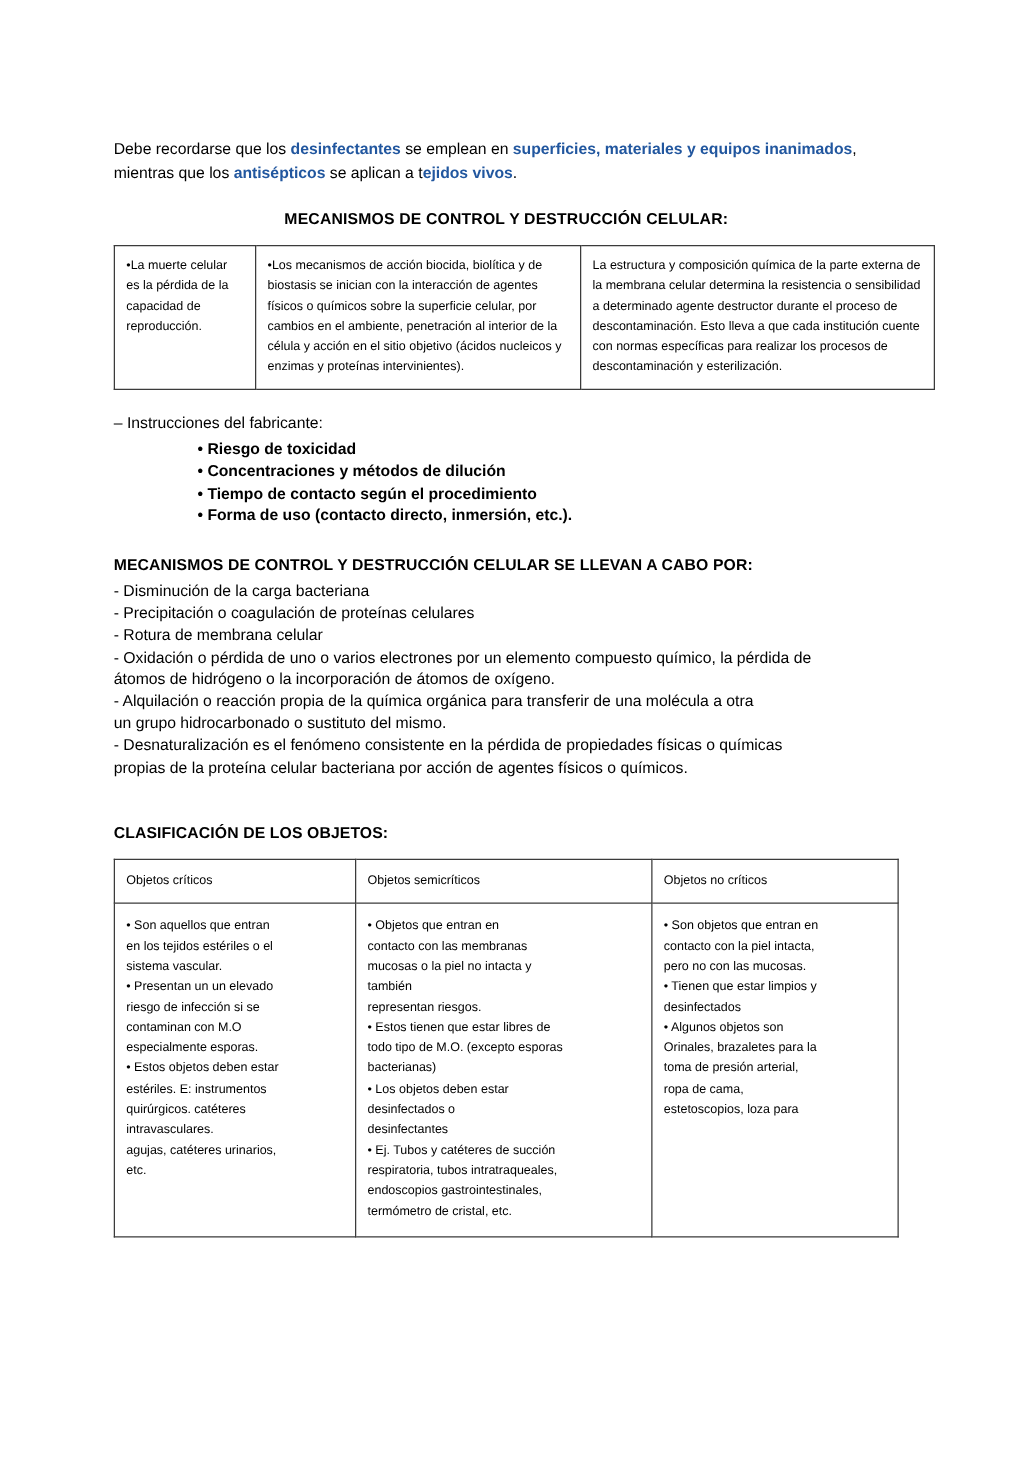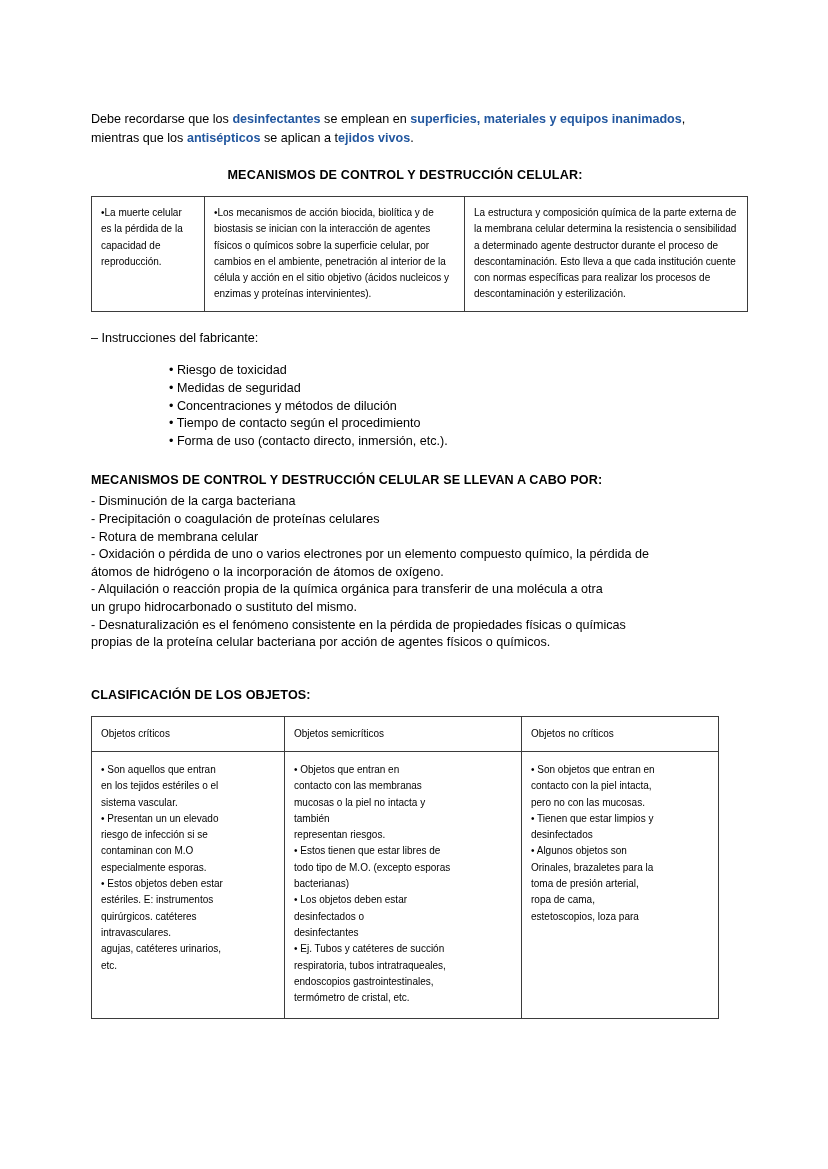--- a/index.html
+++ b/index.html
@@ -85,22 +85,23 @@
   .cell-line { display: block; }
 
   
   .dash-list {
     margin: 18px 0 0 0;
     font-size: 12.6px;
     line-height: 17.6px;
   }
   .dash-list .dash-item { display: block; }
   .sub-bullets {
-    margin: 15px;
+    margin: 4px;
     padding: 0 0 0 63px;
+    font-weight: bold;
   }
   .sub-bullets .sub-item { display: block; }
 
   .section-heading {
     font-size: 12.6px;
     font-weight: bold;
     letter-spacing: 0.1px;
     margin: 23px 0 0 0;
   }
   .plain-list {
@@ -145,21 +146,20 @@
               <p>La estructura y composición química de la parte externa de la membrana celular determina la resistencia o sensibilidad a determinado agente destructor durante el proceso de descontaminación. Esto lleva a que cada institución cuente con normas específicas para realizar los procesos de descontaminación y esterilización.</p>
             </td>
         </tr>
       </tbody>
     </table>
 
     <div class="dash-list">
       <span class="dash-item">– Instrucciones del fabricante:</span>
       <div class="sub-bullets">
         <span class="sub-item">• Riesgo de toxicidad</span>
-        <span class="sub-item">• Medidas de seguridad</span>
         <span class="sub-item">• Concentraciones y métodos de dilución</span>
         <span class="sub-item">• Tiempo de contacto según el procedimiento</span>
         <span class="sub-item">• Forma de uso (contacto directo, inmersión, etc.).</span>
       </div>
     </div>
 
     <div class="section-heading">MECANISMOS DE CONTROL Y DESTRUCCIÓN CELULAR SE LLEVAN A CABO POR:</div>
 
     <div class="plain-list">
       <span class="plain-item">- Disminución de la carga bacteriana</span>

